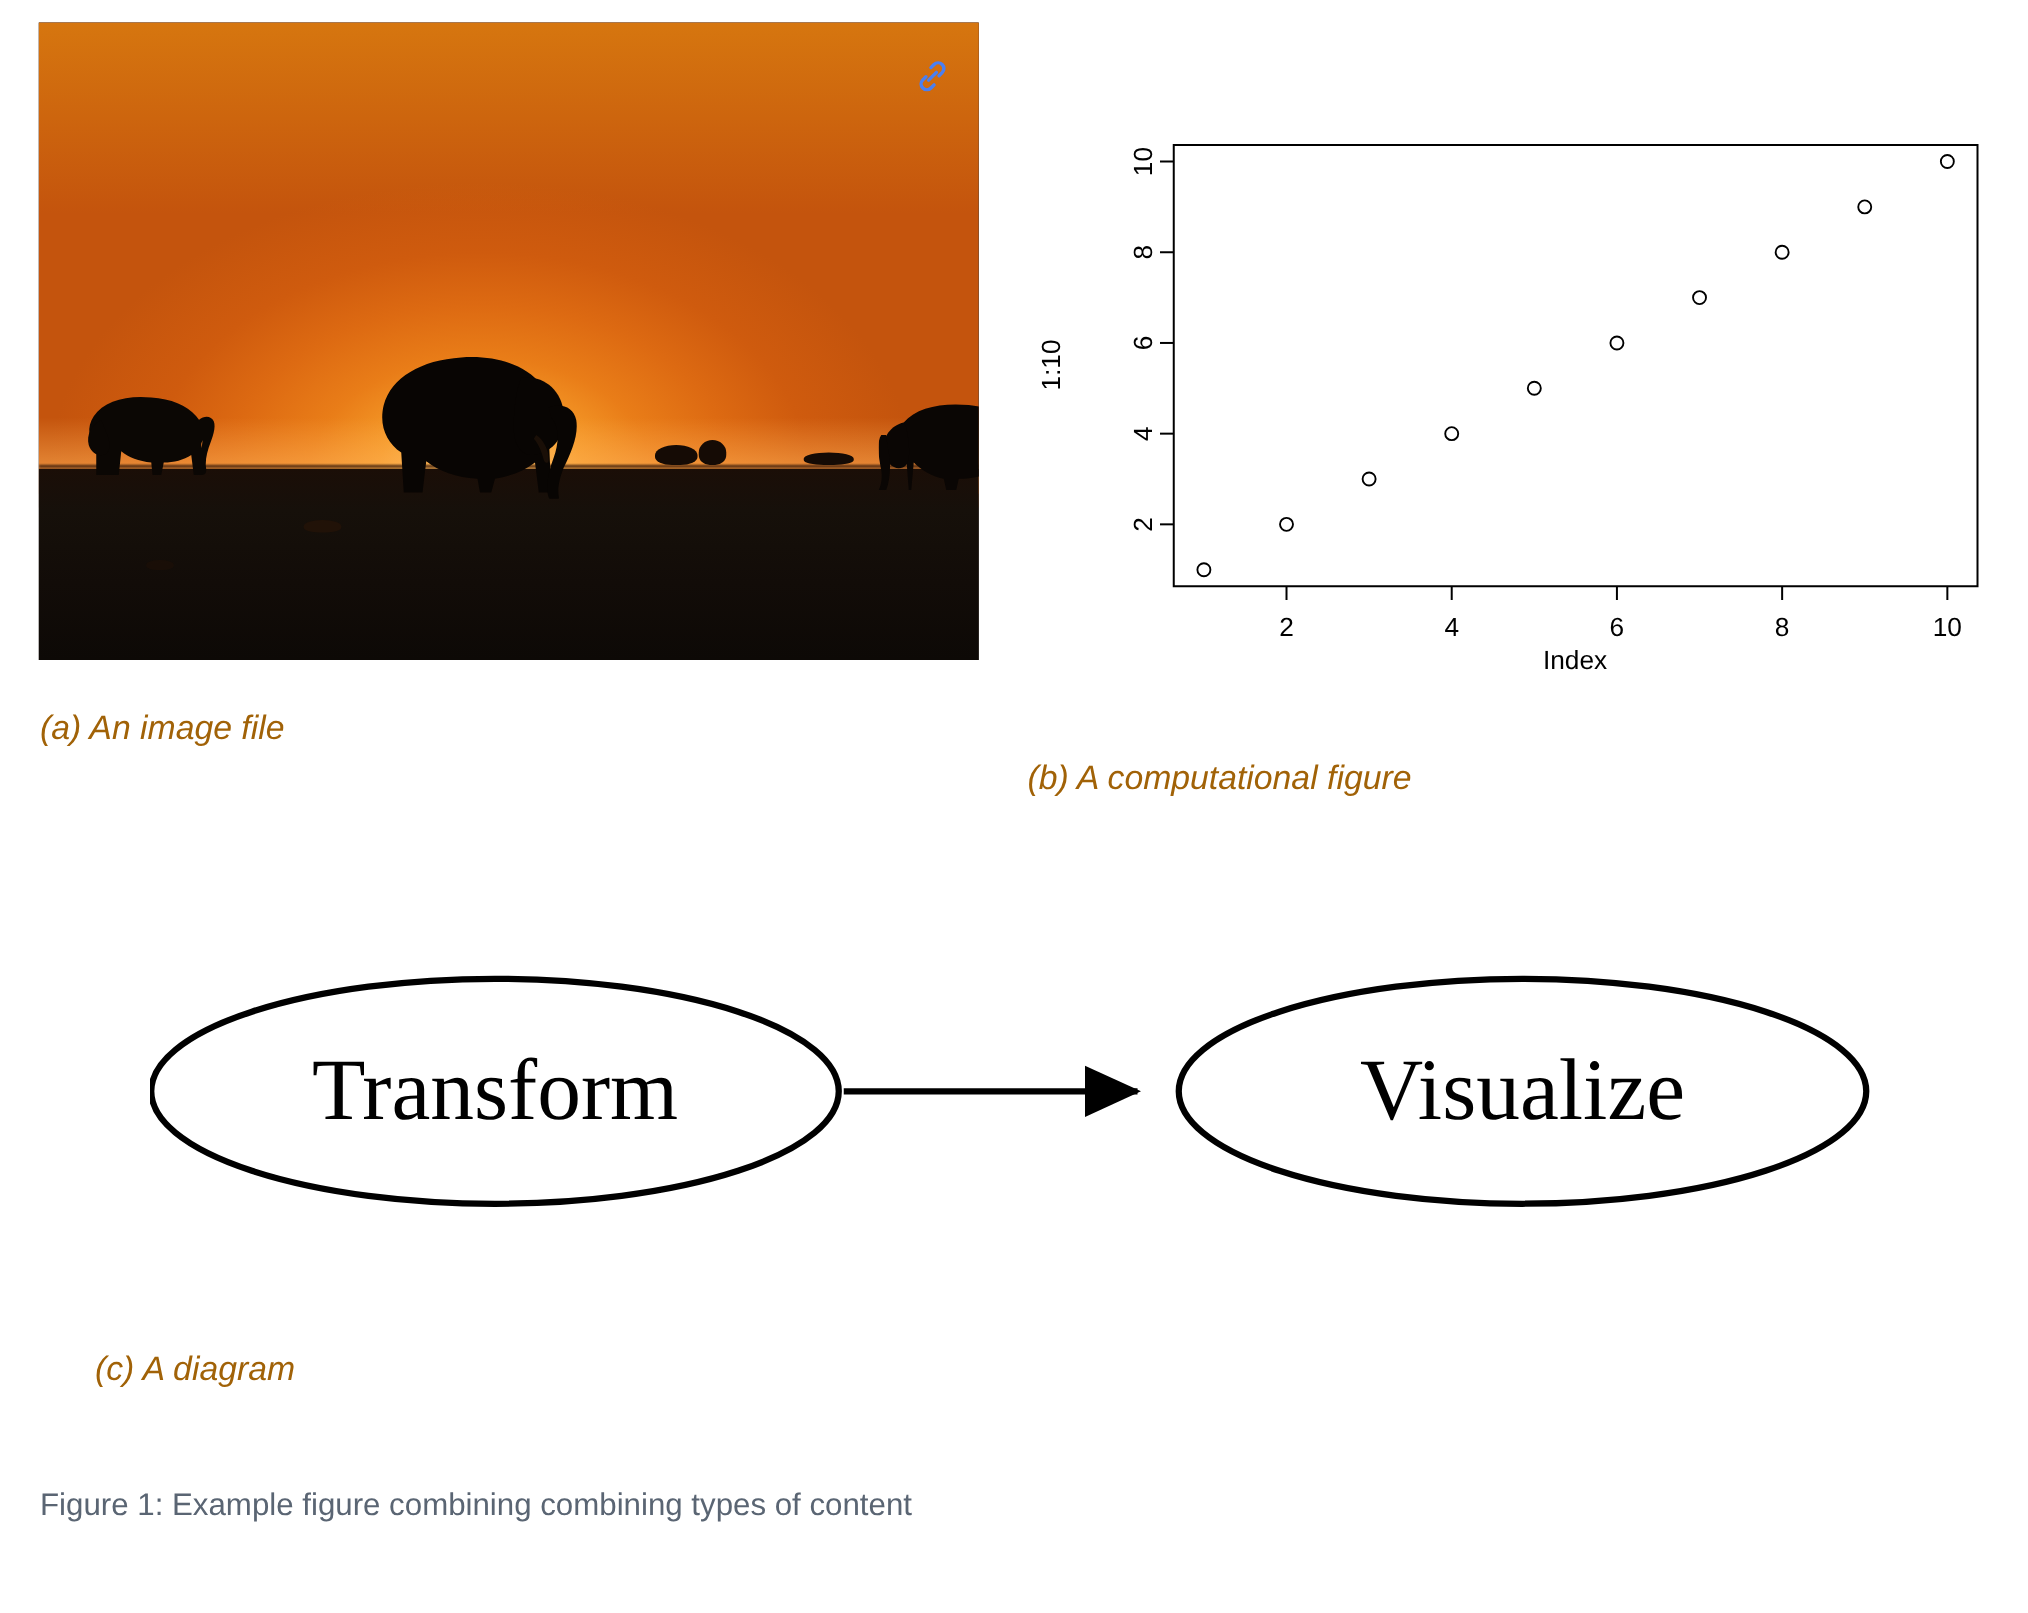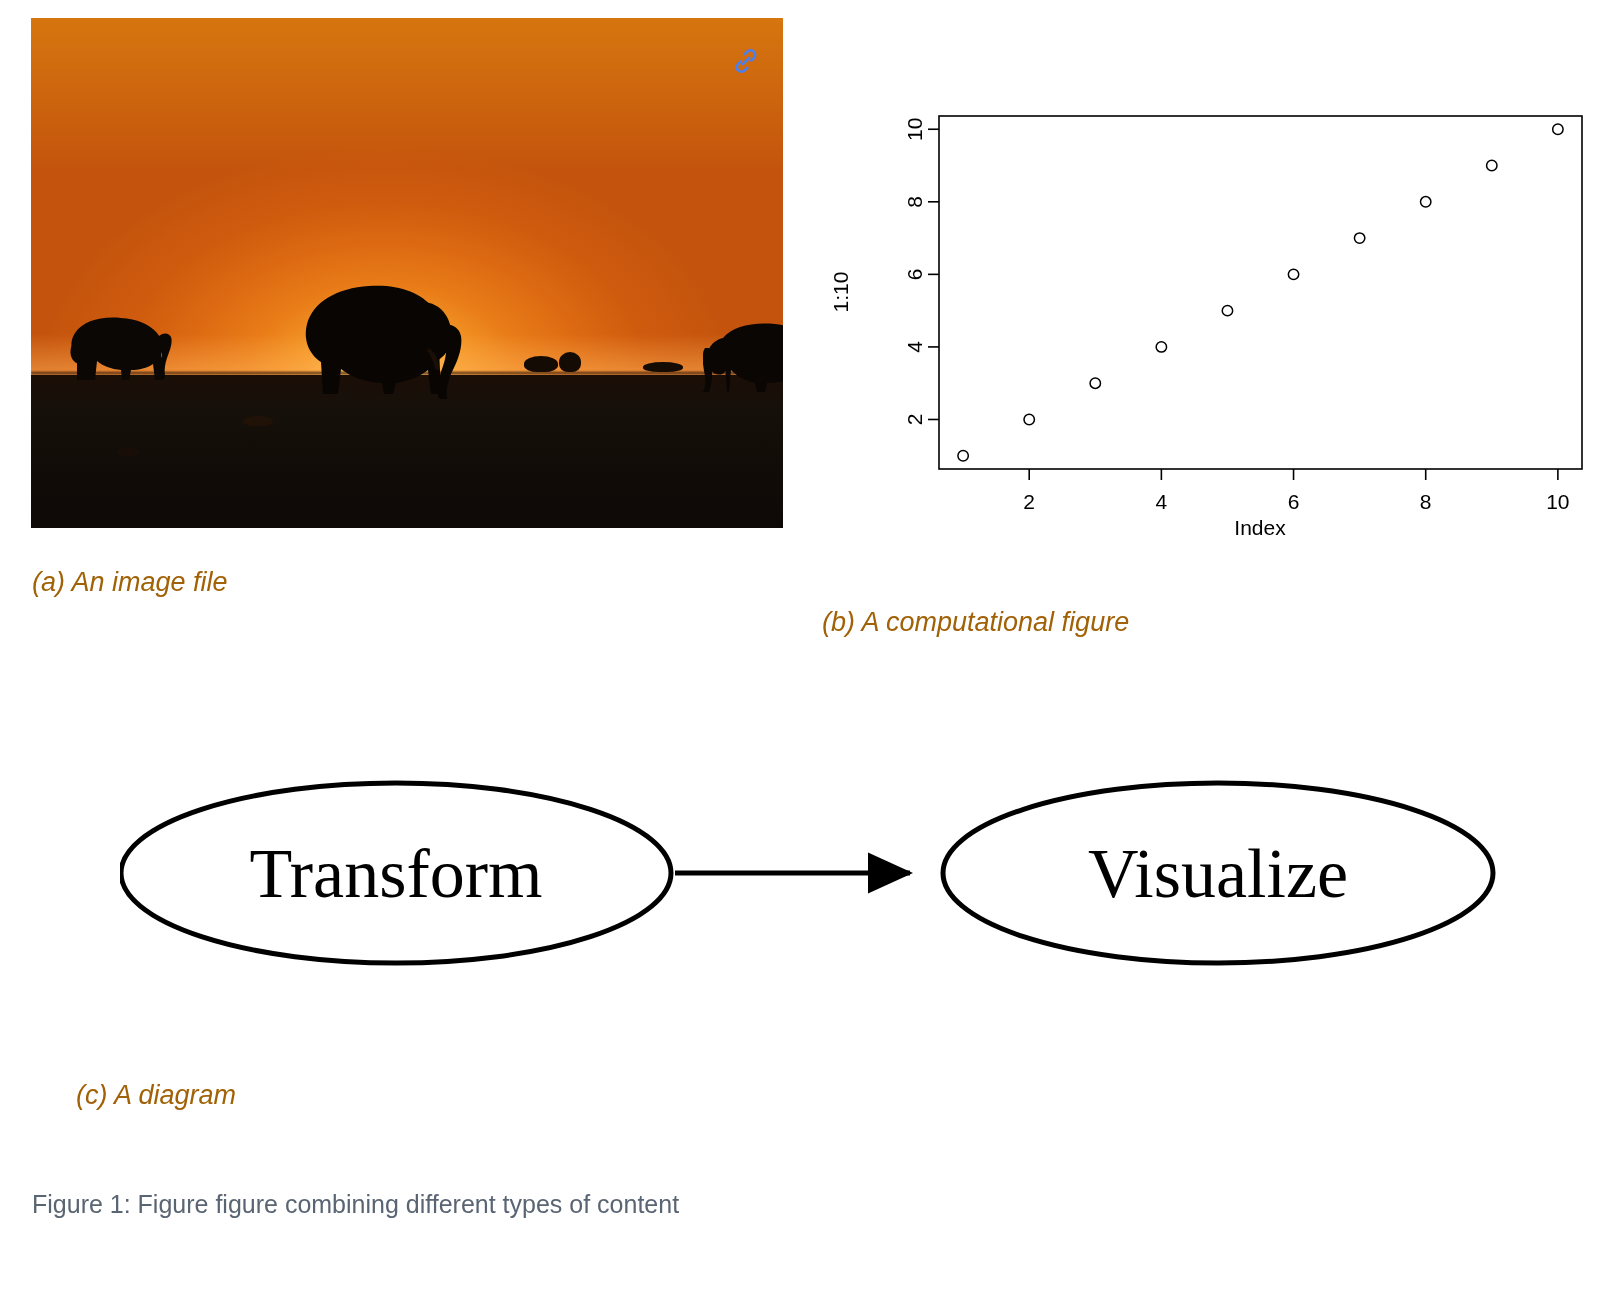--- a/index.html
+++ b/index.html
@@ -260,13 +260,13 @@
 
     <g>
       <ellipse cx="1098" cy="133" rx="275" ry="90" fill="#ffffff" stroke="#000000" stroke-width="5"></ellipse>
       <text x="1098" y="133" dominant-baseline="central" text-anchor="middle" font-family="Liberation Serif, serif" font-size="70" fill="#000000">Visualize</text>
     </g>
   </svg>
 </div>
 
 <div class="subcaption" id="caption-c">(c) A diagram</div>
 
-<div id="figure-caption">Figure 1: Figure figure combining different types of content</div>
+<div id="figure-caption">Figure 1: Example figure combining combining types of content</div>
 
 </body></html>

